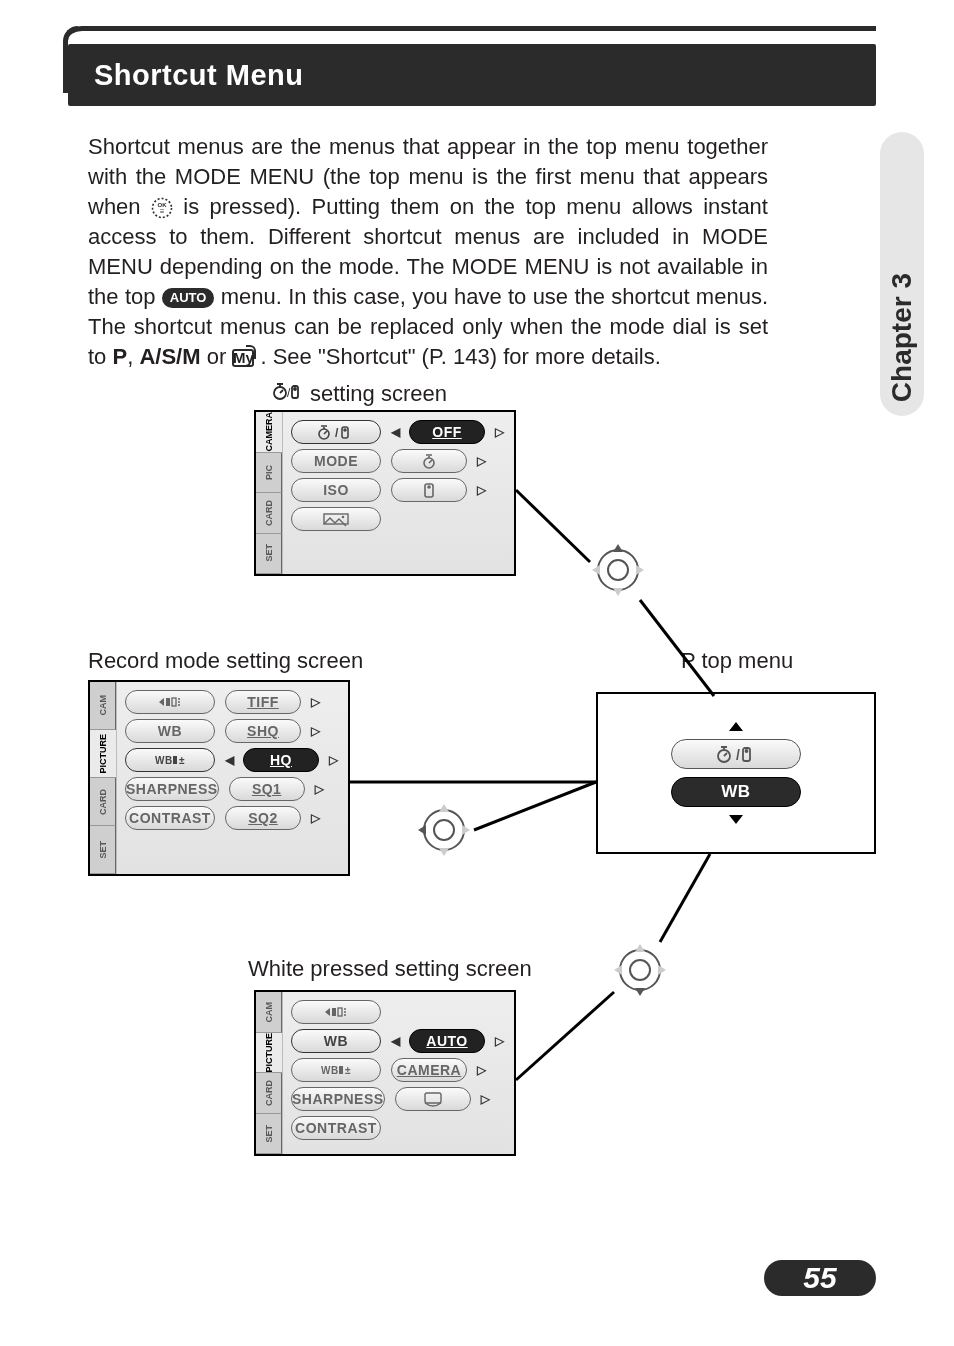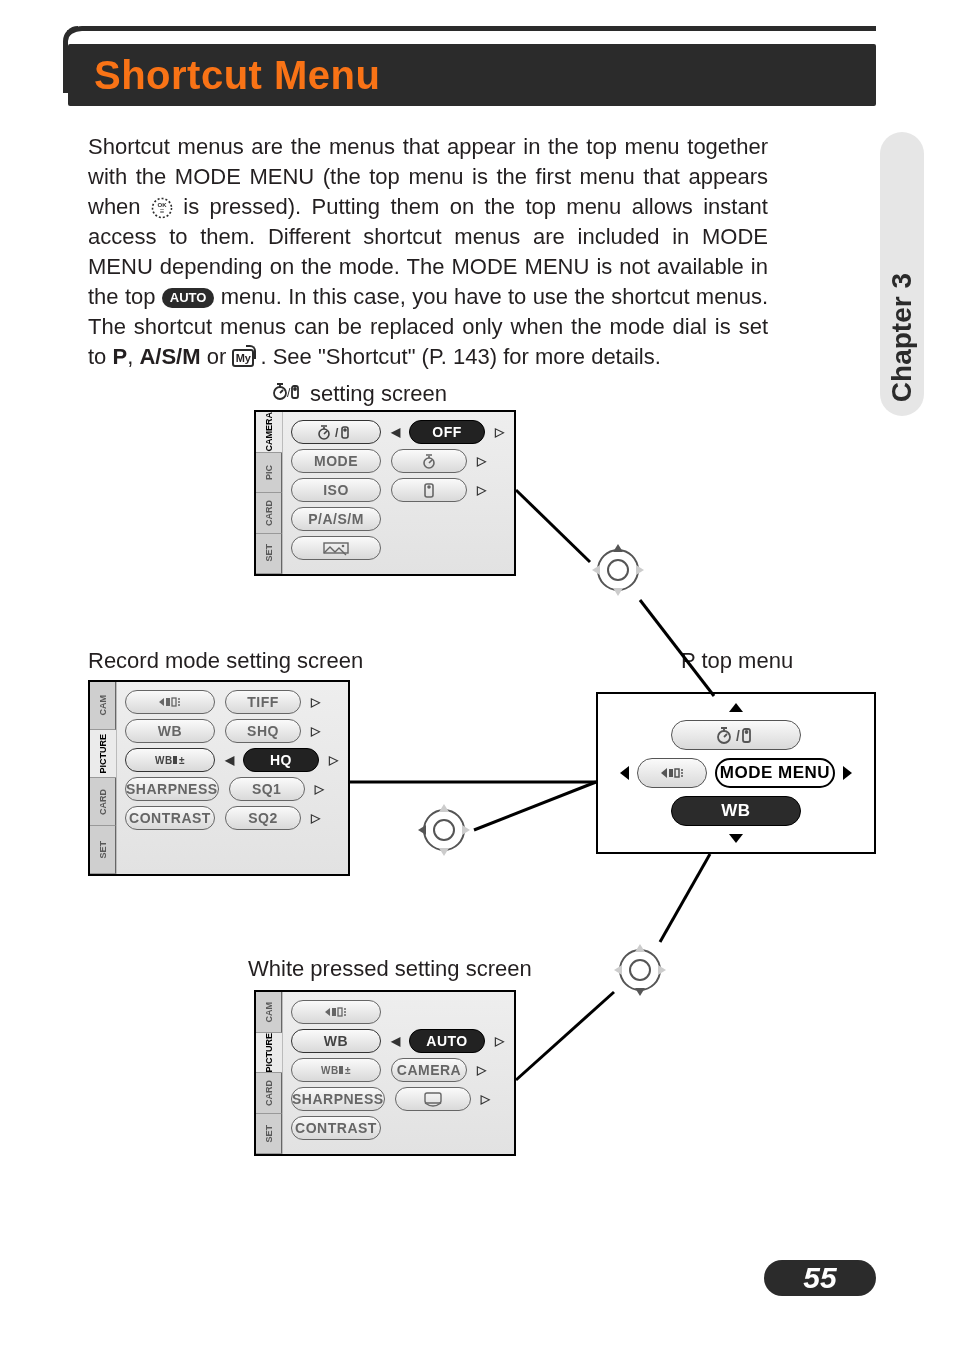--- a/index.html
+++ b/index.html
@@ -31,23 +31,23 @@
   .page-ornament::before{
     content:"";position:absolute;left:-5px;top:-5px;width:10px;height:62px;
     border-left:5px solid #2b2b2b;border-top-left-radius:18px;border-top:5px solid #2b2b2b;
   }
 
   
   .title-bar{
     position:absolute;
     left:68px;top:44px;right:78px;height:62px;
     background:#2b2b2b;
-    color:#f97316;
+    color:#ffffff;
     font-weight:900;
-    font-size:40px;
+    font-size:29px;
     letter-spacing:0.5px;
     display:flex;align-items:center;
     padding-left:26px;
     border-radius:2px;
   }
 
   
   .side-tab{
     position:absolute;
     right:30px;top:132px;width:44px;height:284px;
@@ -127,21 +127,21 @@
   }
   .side-tabs .t span{writing-mode:vertical-rl;transform:rotate(180deg);}
   .side-tabs .t.active{background:#ebebeb;color:#000;border-right:none;}
   .panel-body{flex:1;background:linear-gradient(#eee,#e2e2e2);padding:8px;display:flex;flex-direction:column;gap:5px;border-left:1px solid #bbb;}
   .panel-item-row{display:flex;align-items:center;gap:10px;}
   .menu-pill{
     height:24px;min-width:90px;border-radius:12px;display:inline-flex;align-items:center;justify-content:center;
     font-size:14px;font-weight:800;letter-spacing:0.5px;
   }
   .menu-pill.name{background:linear-gradient(#fafafa,#d9d9d9);border:1.5px solid #666;color:#666;}
-  .menu-pill.val{background:linear-gradient(#fafafa,#d9d9d9);border:1.5px solid #666;color:#666;min-width:76px;}
+  .menu-pill.val{background:linear-gradient(#fafafa,#d9d9d9);border:1.5px solid #666;color:#666;min-width:76px;text-decoration:underline;}
   .menu-pill.val.sel{background:#222;color:#fff;border:1.5px solid #000;}
   .menu-pill.name.sel{background:linear-gradient(#fafafa,#d9d9d9);border:1.5px solid #333;color:#444;}
   .row-arrow{font-size:12px;color:#333;font-weight:900;width:8px;text-align:center;}
 
   
   svg.icon{display:block;}
 
   
   .pagenum{
     position:absolute;right:78px;bottom:50px;width:112px;height:36px;
@@ -171,21 +171,21 @@
           <circle cx="11" cy="11" r="9.5" fill="none" stroke="#2b2b2b" stroke-width="1.6" stroke-dasharray="2 2"></circle>
           <text x="11" y="10" text-anchor="middle" font-size="6" font-weight="700" fill="#2b2b2b">OK</text>
           <text x="11" y="16" text-anchor="middle" font-size="5" fill="#2b2b2b">☰</text>
         </svg>
     </span>
     <span>is pressed). Putting them on the top menu allows instant access to them. Different shortcut menus are included in MODE MENU depending on the mode. The MODE MENU is not available in the top</span>
     <span class="autopill">AUTO</span>
     <span>menu. In this case, you have to use the shortcut menus. The shortcut menus can be replaced only when the mode dial is set to</span>
     <b>P</b><span>, </span><b>A/S/M</b><span> or </span>
     <span class="mymode">
-        <span style="font-size:11px;">My</span>
+        <span style="font-size:15px;">My</span>
       </span>
     <span>. See "Shortcut" (P. 143) for more details.</span>
   </p>
 </div>
 
 <div class="label" style="left:272px;top:380px;display:flex;align-items:center;gap:8px;">
   <span>
     <svg width="30" height="22" viewBox="0 0 30 22">
         <g stroke="#2b2b2b" stroke-width="1.8" fill="none">
           <circle cx="8" cy="13" r="6"></circle>
@@ -254,23 +254,20 @@
           <svg width="14" height="18" viewBox="0 0 14 18">
             <g stroke="#666" stroke-width="1.6" fill="none">
               <rect x="3" y="3" width="8" height="13" rx="2"></rect>
               <circle cx="7" cy="6" r="1" fill="#666"></circle>
             </g>
           </svg>
         </span>
         <span class="row-arrow">▷</span>
       </div>
       <div class="panel-item-row">
-        <span class="menu-pill name">P/A/S/M</span>
-      </div>
-      <div class="panel-item-row">
         <span class="menu-pill name">
           <svg width="28" height="16" viewBox="0 0 28 16">
             <rect x="2" y="3" width="24" height="10" fill="none" stroke="#666" stroke-width="1.4"></rect>
             <path d="M2 13l6-6 5 5 4-4 7 7" fill="none" stroke="#666" stroke-width="1.4"></path>
             <circle cx="21" cy="6" r="1.3" fill="#666"></circle>
           </svg>
         </span>
       </div>
     </div>
 </div>
@@ -370,35 +367,20 @@
           <path d="M10 6v-2M7 3h6"></path>
           <path d="M10 12l3-3"></path>
         </g>
         <text x="22" y="16" font-size="14" fill="#555">/</text>
         <g stroke="#555" stroke-width="1.8" fill="none">
           <rect x="29" y="4" width="7" height="13" rx="2"></rect>
           <circle cx="32.5" cy="7" r="1" fill="#555"></circle>
         </g>
       </svg>
   </span>
-  <div class="ptop-row">
-    <span class="tri left"></span>
-    <span class="pill gray" style="min-width:70px;">
-      <svg width="26" height="18" viewBox="0 0 26 18">
-          <polygon points="2,9 8,4 8,14" fill="#555"></polygon>
-          <rect x="10" y="5" width="4" height="8" fill="#555"></rect>
-          <rect x="16" y="5" width="4" height="8" fill="none" stroke="#555" stroke-width="1.5"></rect>
-          <circle cx="23" cy="6" r="1" fill="#555"></circle>
-          <circle cx="23" cy="9" r="1" fill="#555"></circle>
-          <circle cx="23" cy="12" r="1" fill="#555"></circle>
-        </svg>
-    </span>
-    <span class="pill outlined" style="min-width:120px;">MODE MENU</span>
-    <span class="tri right"></span>
-  </div>
   <span class="pill black" style="min-width:130px;">WB</span>
   <span class="tri down"></span>
 </div>
 
 <div class="dpad" style="left:610px;top:940px;">
   <svg viewBox="0 0 60 60">
       <circle cx="30" cy="30" r="20" fill="none" stroke="#555" stroke-width="2"></circle>
       <circle cx="30" cy="30" r="10" fill="none" stroke="#555" stroke-width="2"></circle>
       <polygon points="30,4 25,12 35,12" fill="#ccc"></polygon>
       <polygon points="30,56 25,48 35,48" fill="#555"></polygon>

